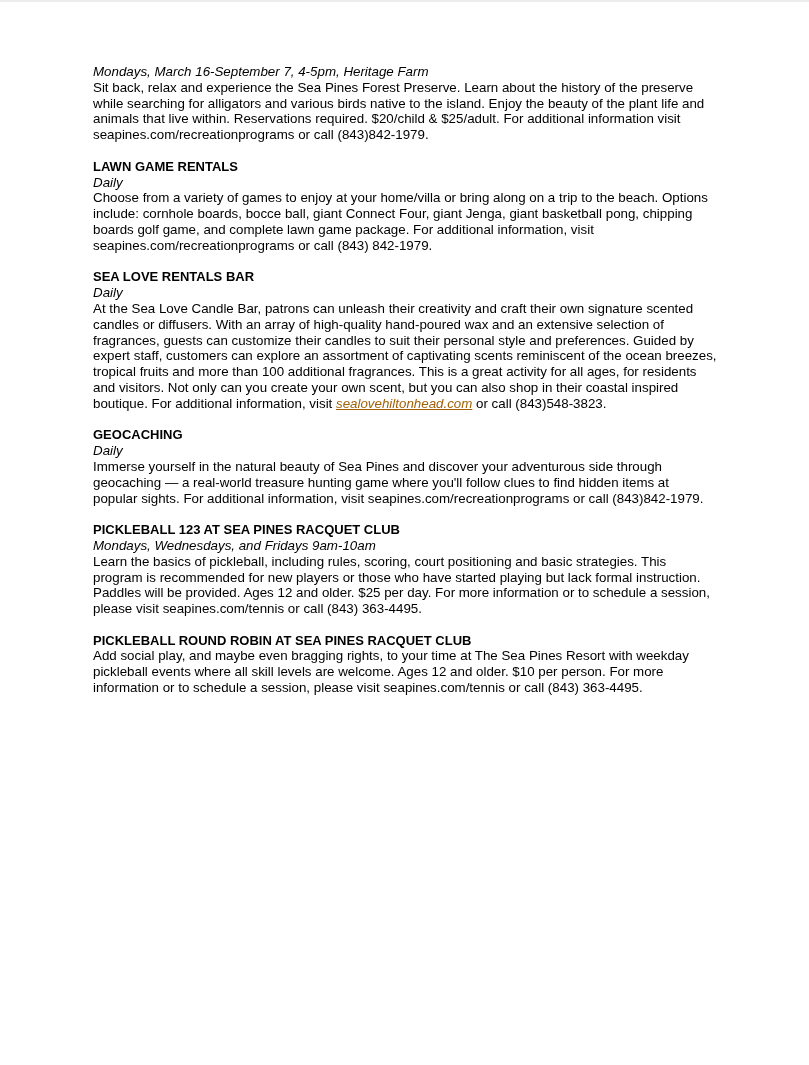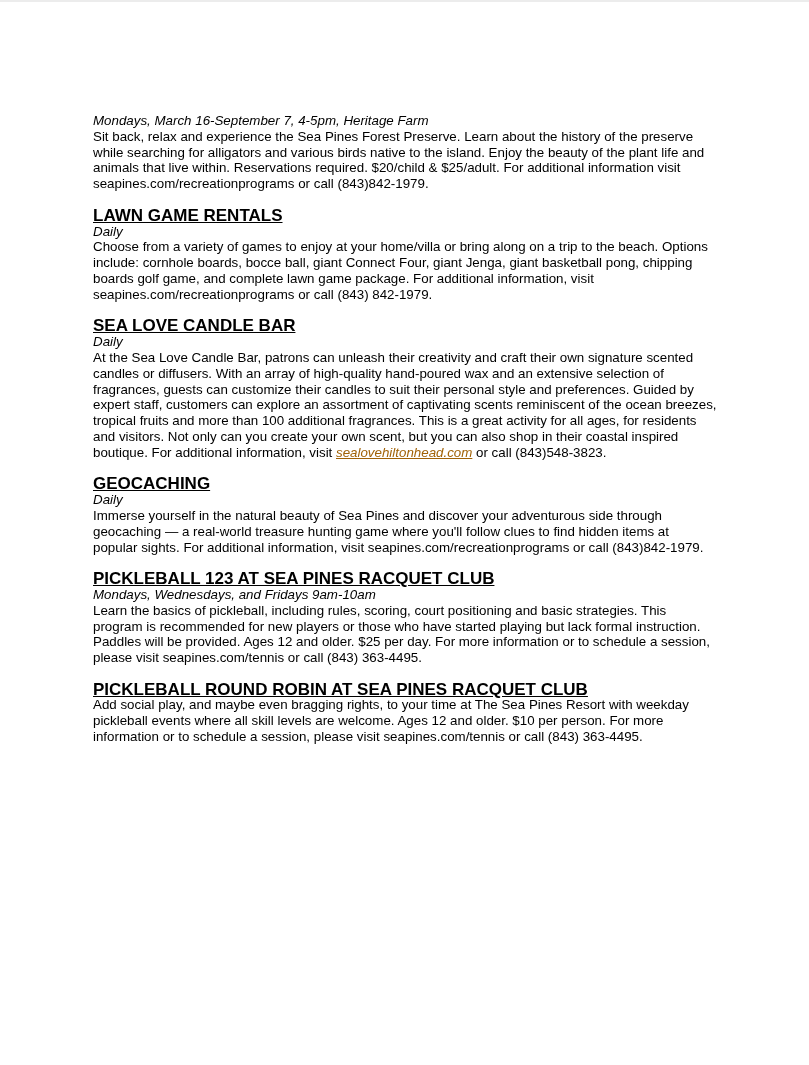--- a/index.html
+++ b/index.html
@@ -14,34 +14,33 @@
   .page-top-edge {
     position: absolute;
     top: 0; left: 0;
     width: 809px; height: 2px;
     background: #ececec;
   }
   .doc-page {
     position: absolute;
     top: 0; left: 0;
     width: 809px; height: 1065px;
-    padding: 113px 92px 0 93px;
+    padding: 64px 92px 0 93px;
   }
   .doc-content {
     width: 624px;
     font-size: 13.33px;
     line-height: 15.8px;
   }
   .section { margin-bottom: 15.8px; }
   .section:last-child { margin-bottom: 17px; }
   .heading {
-    font-size: 17px;
+    font-size: 13px;
     line-height: 15.8px;
     font-weight: 700;
-    text-decoration: underline;
   }
   .schedule { font-style: italic; }
   .body-para { }
   .run.normal { font-style: normal; }
   .run.italic { }
   a.run.link-italic {
     font-style: italic;
     color: #a16207;
     text-decoration: underline;
     cursor: pointer;
@@ -60,21 +59,21 @@
       <p class="body-para"><span class="run normal">Sit back, relax and experience the Sea Pines Forest Preserve. Learn about the history of the preserve while searching for alligators and various birds native to the island. Enjoy the beauty of the plant life and animals that live within. </span><span class="run italic">Reservations required. $20/child &amp; $25/adult. For additional information visit seapines.com/recreationprograms or call (843)842-1979.</span></p>
     </div>
 
     <div class="section">
       <h2 class="heading">LAWN GAME RENTALS</h2>
       <div class="schedule">Daily</div>
       <p class="body-para"><span class="run normal">Choose from a variety of games to enjoy at your home/villa or bring along on a trip to the beach. Options include: cornhole boards, bocce ball, giant Connect Four, giant Jenga, giant basketball pong, chipping boards golf game, and complete lawn game package. </span><span class="run italic">For additional information, visit seapines.com/recreationprograms or call (843) 842-1979.</span></p>
     </div>
 
     <div class="section">
-      <h2 class="heading">SEA LOVE CANDLE BAR</h2>
+      <h2 class="heading">SEA LOVE RENTALS BAR</h2>
       <div class="schedule">Daily</div>
       <p class="body-para"><span class="run normal">At the Sea Love Candle Bar, patrons can unleash their creativity and craft their own signature scented candles or diffusers. With an array of high-quality hand-poured wax and an extensive selection of fragrances, guests can customize their candles to suit their personal style and preferences. Guided by expert staff, customers can explore an assortment of captivating scents reminiscent of the ocean breezes, tropical fruits and more than 100 additional fragrances. This is a great activity for all ages, for residents and visitors. Not only can you create your own scent, but you can also shop in their coastal inspired boutique. </span><span class="run italic">For additional information, visit </span><a class="run link-italic">sealovehiltonhead.com</a><span class="run normal"> or </span><span class="run italic">call (843)548-3823.</span></p>
     </div>
 
     <div class="section">
       <h2 class="heading">GEOCACHING</h2>
       <div class="schedule">Daily</div>
       <p class="body-para"><span class="run normal">Immerse yourself in the natural beauty of Sea Pines and discover your adventurous side through geocaching — a real-world treasure hunting game where you'll follow clues to find hidden items at popular sights. </span><span class="run italic">For additional information, visit seapines.com/recreationprograms or call (843)842-1979.</span></p>
     </div>
 

